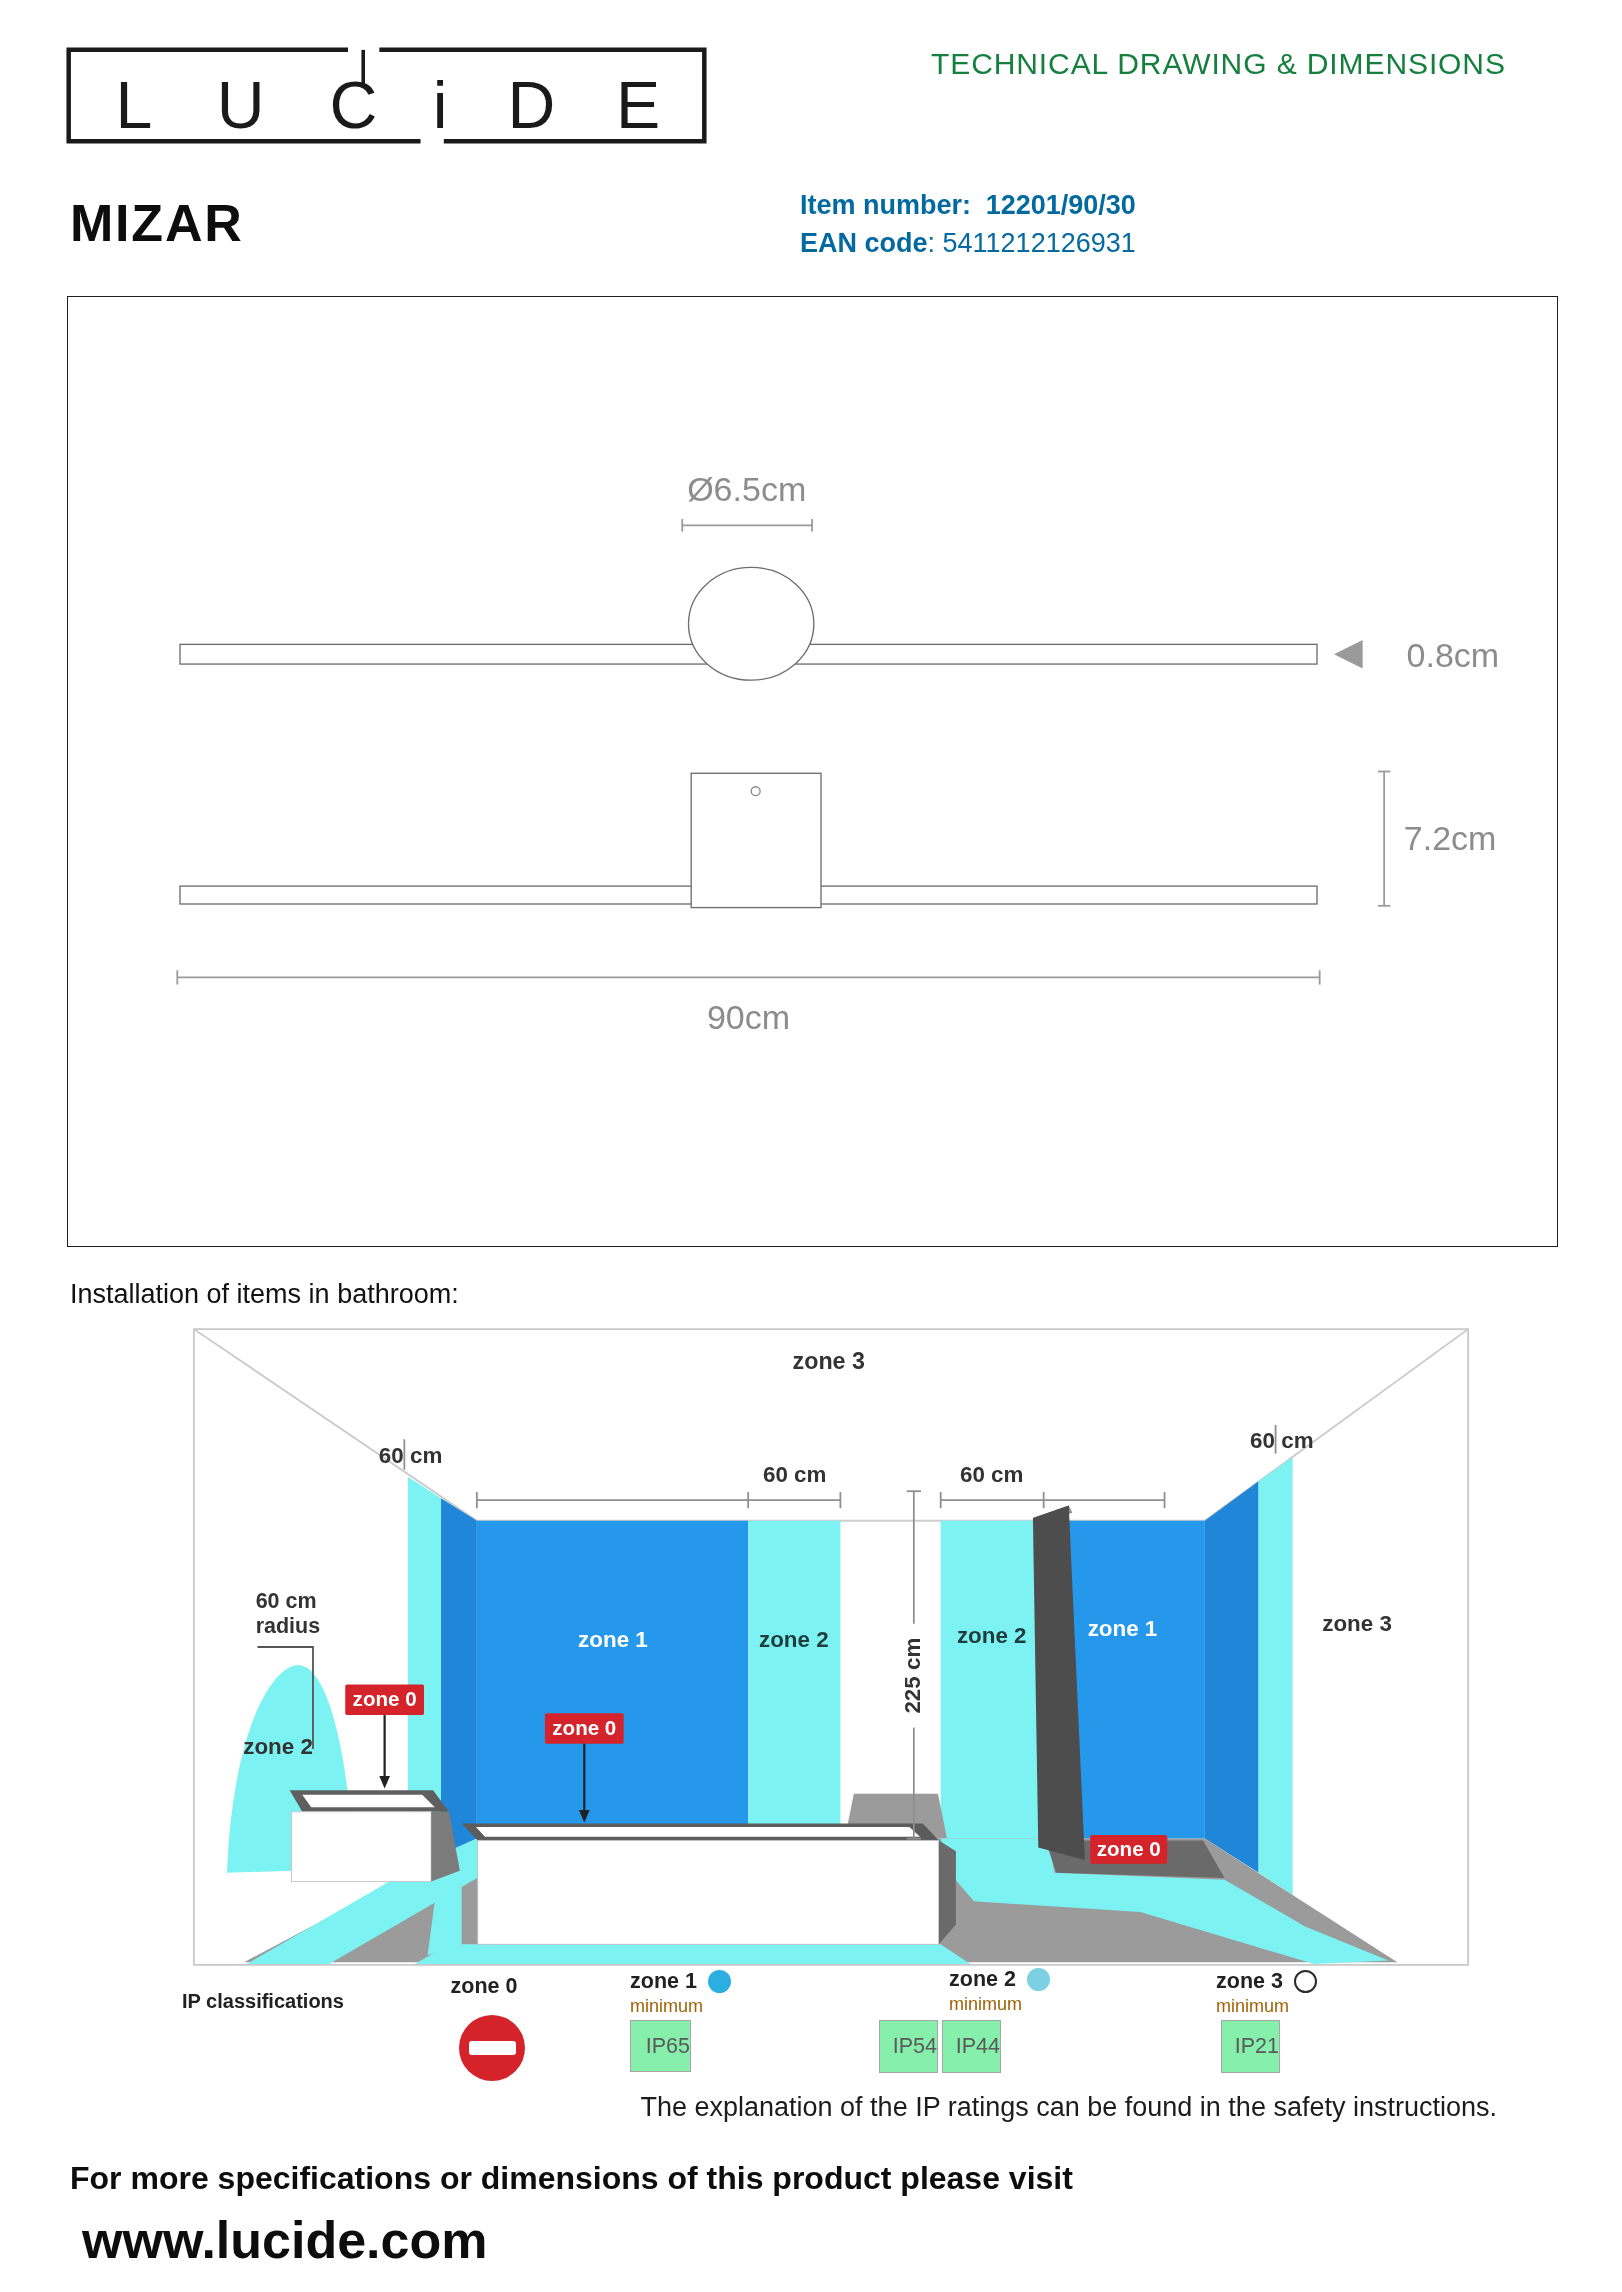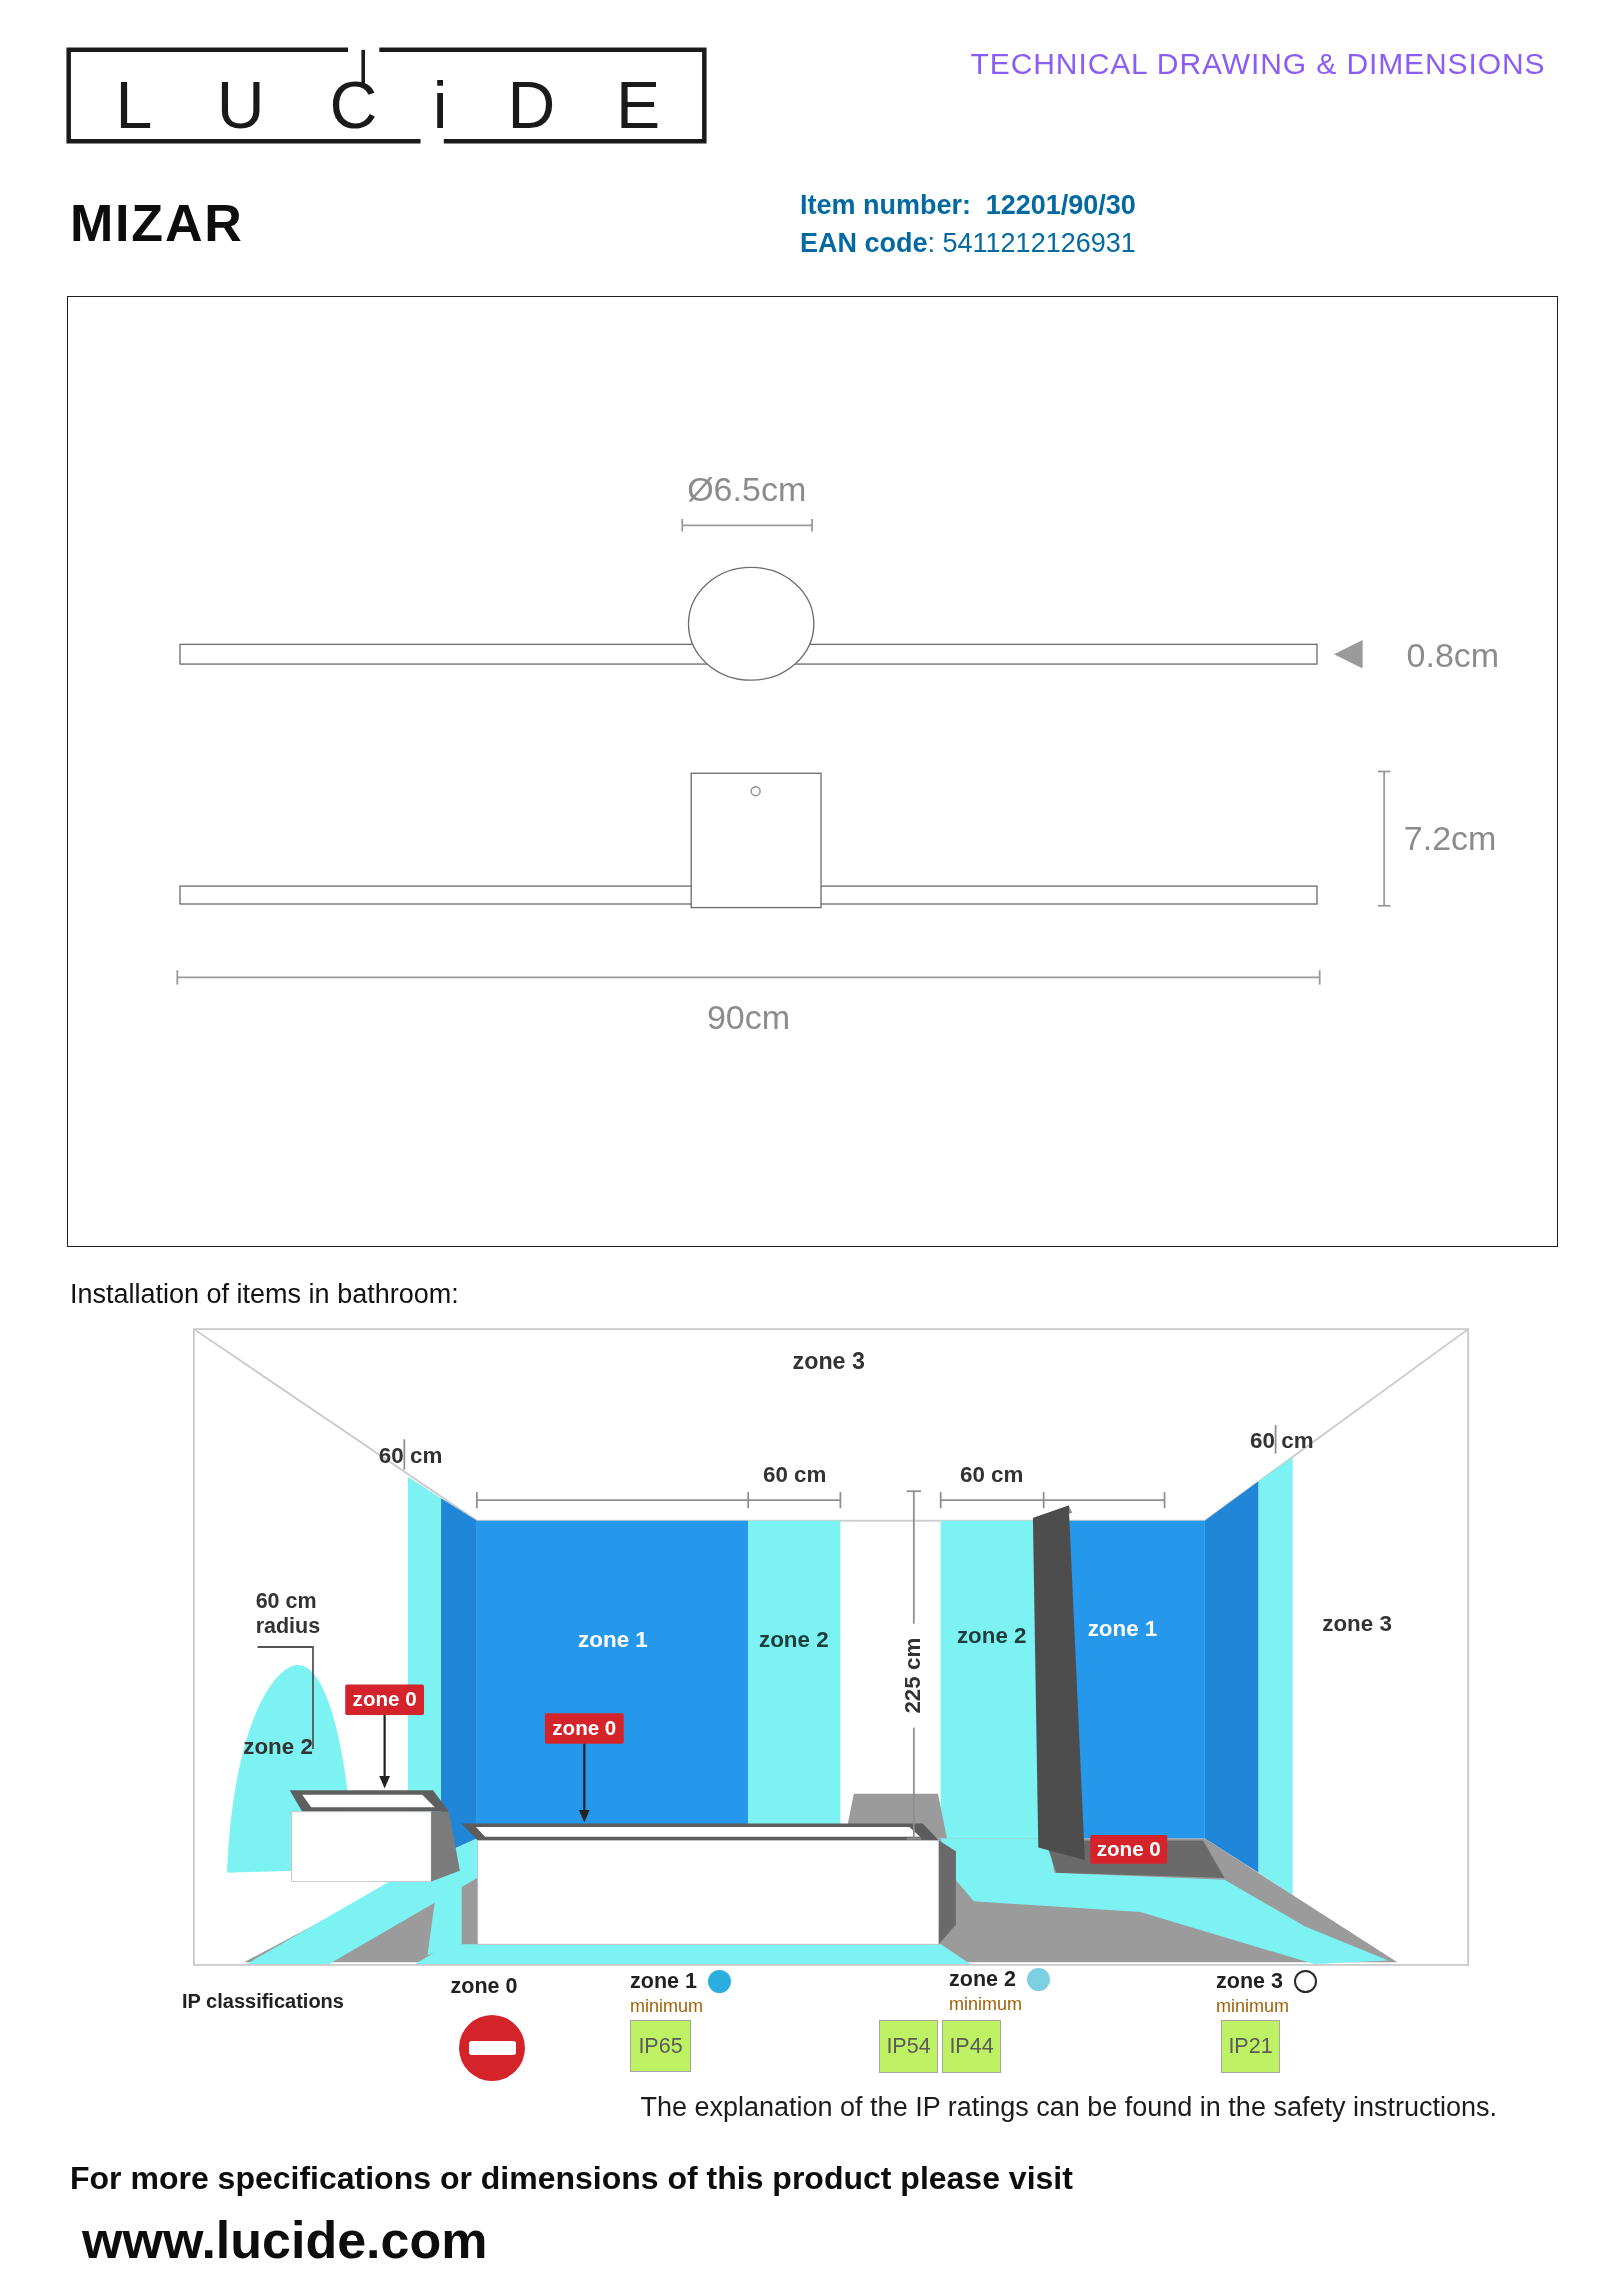--- a/index.html
+++ b/index.html
@@ -1,30 +1,30 @@
 <!DOCTYPE html>
 <html style="font-size:14.3px"><head>
 <meta charset="utf-8">
 <style>
   html,body{margin:0;padding:0;}
   body{
     width:1623px;height:2293px;position:relative;background:#ffffff;
     font-family:"Liberation Sans",sans-serif;color:#1a1a1a;overflow:hidden;
   }
   .abs{position:absolute;}
-  .doc-title{left:931px;top:47px;width:654px;text-align:center;font-size:30px;letter-spacing:0.9px;color:#8b5cf6;}
+  .doc-title{left:931px;top:47px;width:654px;text-align:left;font-size:30px;letter-spacing:0.9px;color:#15803d;}
   .product-name{left:70px;top:193px;font-size:52px;font-weight:bold;letter-spacing:1.8px;color:#0d0d0d;}
   .item-block{left:800px;top:186px;font-size:27px;line-height:38px;color:#0369a1;}
   .item-block b{font-weight:bold;}
   .drawing-box{left:67px;top:296px;width:1489px;height:949px;border:1.8px solid #1f1f1f;}
   .bathroom-heading{left:70px;top:1279px;font-size:27px;font-weight:normal;color:#111;}
   .ip-heading{left:182px;top:1990px;font-size:20px;font-weight:bold;color:#222;}
   .zone-label{font-size:21.5px;font-weight:bold;color:#222;}
   .min-label{font-size:18px;color:#a16207;}
-  .ip-box{border:1.8px solid #a6a6a6;text-align:center;font-size:21.5px;color:#5a5a5a;background:#bef264;}
+  .ip-box{border:1.8px solid #a6a6a6;text-align:right;font-size:21.5px;color:#5a5a5a;background:#86efac;}
   .label-row{display:flex;align-items:center;gap:10.7px;}
   .dot{width:23px;height:23px;border-radius:50%;}
   .no-entry{width:66px;height:66px;border-radius:50%;position:relative;}
   .no-entry .bar{position:absolute;left:9.9px;top:26px;width:47px;height:14.3px;background:#fff;border-radius:2.7px;}
   .caption{left:154px;top:2092px;width:1343px;text-align:right;font-size:27px;color:#1c1c1c;}
   .footer1{left:70px;top:2160px;font-size:32px;font-weight:bold;color:#0d0d0d;}
   .footer2{left:82px;top:2210px;font-size:52px;font-weight:bold;color:#0d0d0d;text-align:right;}
   svg text{font-family:"Liberation Sans",sans-serif;}
 </style>
 </head>

